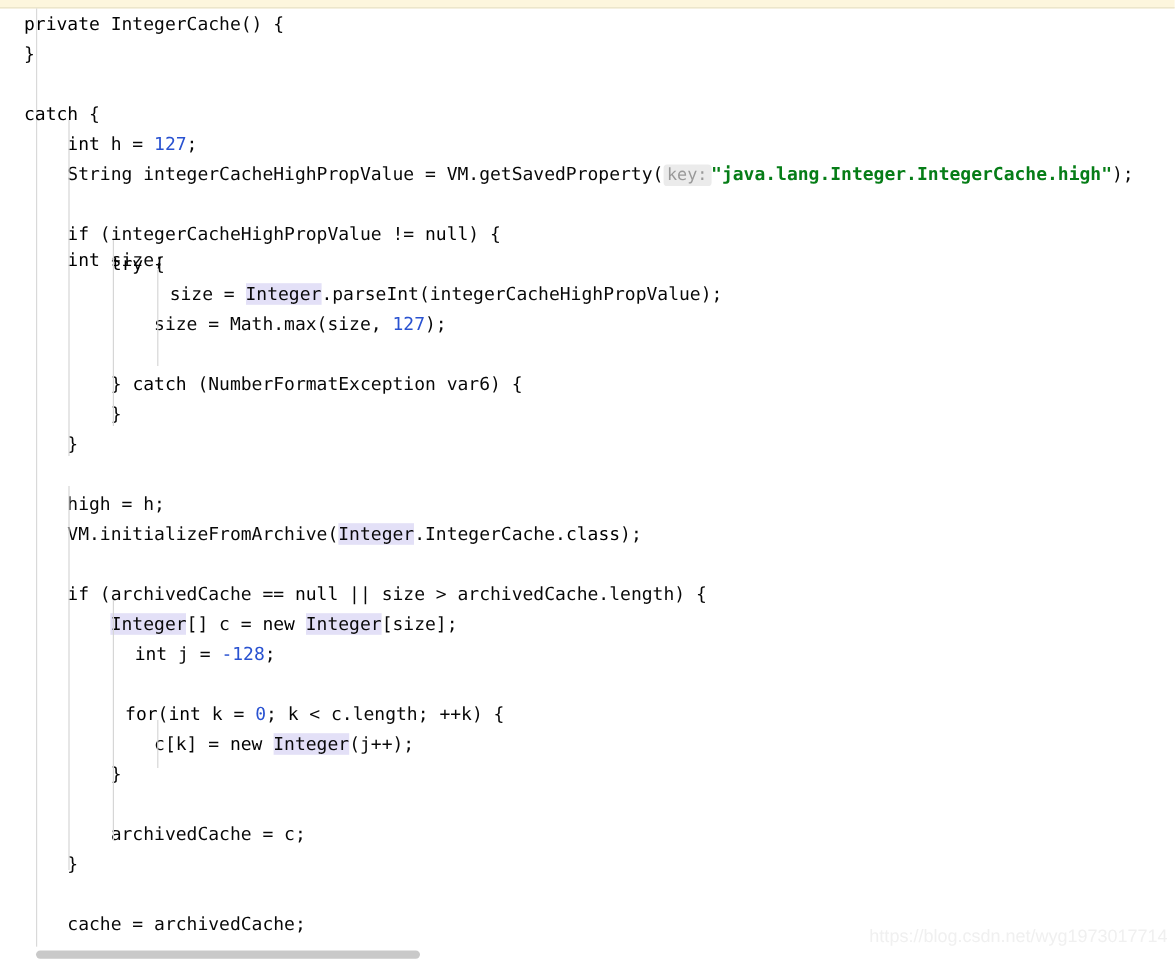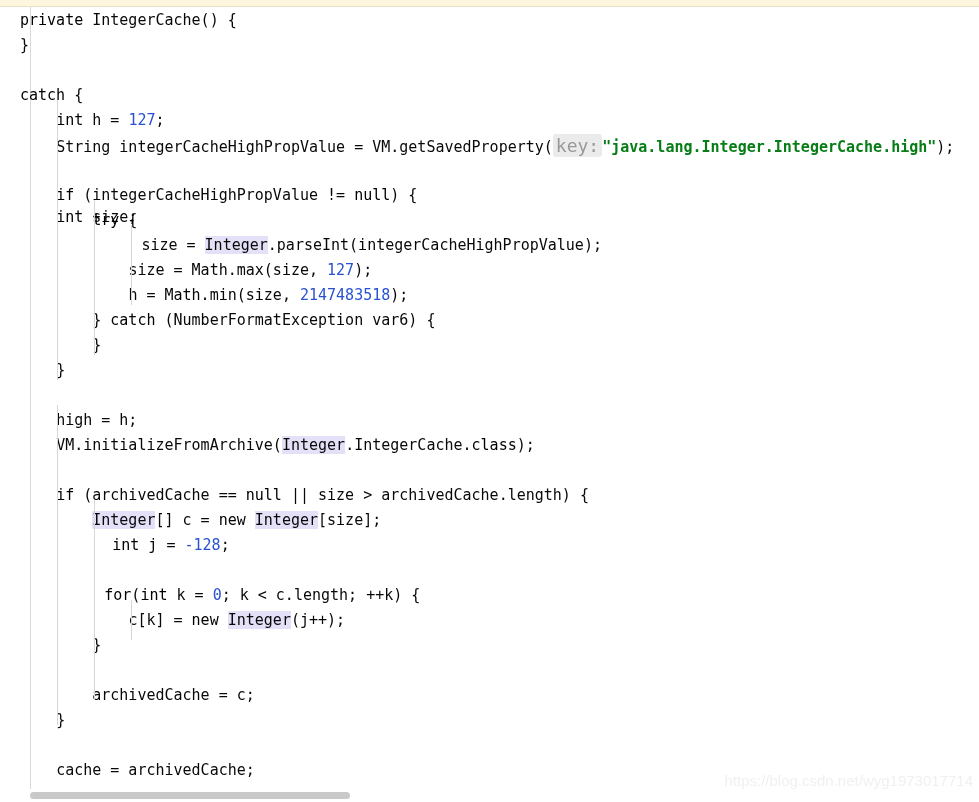--- a/index.html
+++ b/index.html
@@ -72,21 +72,21 @@
   .kw       { color: #000000; font-weight: normal; }
   .num      { color: #2952d1; }
   .str      { color: #067d17; font-weight: bold; }
   .plain    { color: #080808; }
   .hl       { background: #e3e0f7; }
   .hint     {
     color: #999999;
     background: #ebebeb;
     border-radius: 3px;
     padding: 1px 3px;
-    font-size: 18px;
+    font-size: 14px;
   }
 
   
   .guide {
     position: absolute;
     width: 1px;
     background: #d6d6d6;
   }
 
   
@@ -133,21 +133,20 @@
       <div class="line" style="top: 25px;"><span class="txt"><span class="plain">}</span></span></div>
       <div class="line" style="top: 50px;"><span class="txt"></span></div>
       <div class="line" style="top: 75px;"><span class="txt"><span class="kw">catch</span><span class="plain"> {</span></span></div>
       <div class="line" style="top: 100px;"><span class="txt"><span class="plain">    </span><span class="kw">int</span><span class="plain"> h = </span><span class="num">127</span><span class="plain">;</span></span></div>
       <div class="line" style="top: 125px;"><span class="txt"><span class="plain">    </span><span class="plain">String integerCacheHighPropValue = VM.getSavedProperty(</span><span class="hint">key:</span><span class="str">"java.lang.Integer.IntegerCache.high"</span><span class="plain">);</span></span></div>
       <div class="line" style="top: 150px; margin-top: 47px;"><span class="txt"><span class="plain">    </span><span class="kw">int</span><span class="plain"> size;</span></span></div>
       <div class="line" style="top: 175px;"><span class="txt"><span class="plain">    </span><span class="kw">if</span><span class="plain"> (integerCacheHighPropValue != </span><span class="kw">null</span><span class="plain">) {</span></span></div>
       <div class="line" style="top: 200px;"><span class="txt"><span class="plain">        </span><span class="kw">try</span><span class="plain"> {</span></span></div>
       <div class="line" style="top: 225px; margin-left: 13px;"><span class="txt"><span class="plain">            </span><span class="plain">size = </span><span class="hl">Integer</span><span class="plain">.parseInt(integerCacheHighPropValue);</span></span></div>
       <div class="line" style="top: 250px;"><span class="txt"><span class="plain">            </span><span class="plain">size = Math.max(size, </span><span class="num">127</span><span class="plain">);</span></span></div>
-      <div class="line" style="top: 275px;"><span class="txt"><span class="plain">            </span><span class="plain">h = Math.min(size, </span><span class="num">2147483518</span><span class="plain">);</span></span></div>
       <div class="line" style="top: 300px;"><span class="txt"><span class="plain">        </span><span class="plain">} </span><span class="kw">catch</span><span class="plain"> (NumberFormatException var6) {</span></span></div>
       <div class="line" style="top: 325px;"><span class="txt"><span class="plain">        </span><span class="plain">}</span></span></div>
       <div class="line" style="top: 350px;"><span class="txt"><span class="plain">    </span><span class="plain">}</span></span></div>
       <div class="line" style="top: 375px;"><span class="txt"></span></div>
       <div class="line" style="top: 425px;"><span class="txt"><span class="plain">    </span><span class="plain">VM.initializeFromArchive(</span><span class="hl">Integer</span><span class="plain">.IntegerCache.</span><span class="kw">class</span><span class="plain">);</span></span></div>
       <div class="line" style="top: 400px;"><span class="txt"><span class="plain">    </span><span class="plain">high = h;</span></span></div>
       <div class="line" style="top: 475px;"><span class="txt"><span class="plain">    </span><span class="kw">if</span><span class="plain"> (archivedCache == </span><span class="kw">null</span><span class="plain"> || size &gt; archivedCache.length) {</span></span></div>
       <div class="line" style="top: 500px;"><span class="txt"><span class="plain">        </span><span class="hl">Integer</span><span class="plain">[] c = </span><span class="kw">new</span><span class="plain"> </span><span class="hl">Integer</span><span class="plain">[size];</span></span></div>
       <div class="line" style="top: 525px; padding-left: 20px;"><span class="txt"><span class="plain">        </span><span class="kw">int</span><span class="plain"> j = </span><span class="num">-128</span><span class="plain">;</span></span></div>
       <div class="line" style="top: 550px;"><span class="txt"></span></div>

